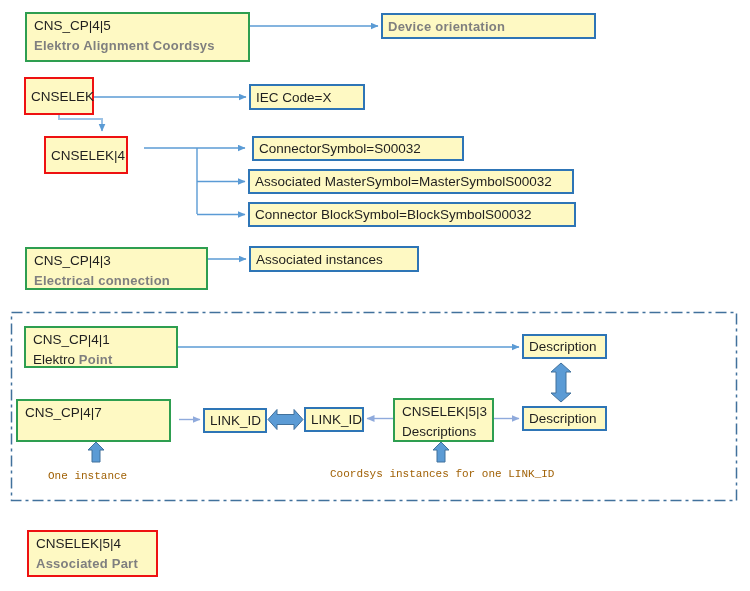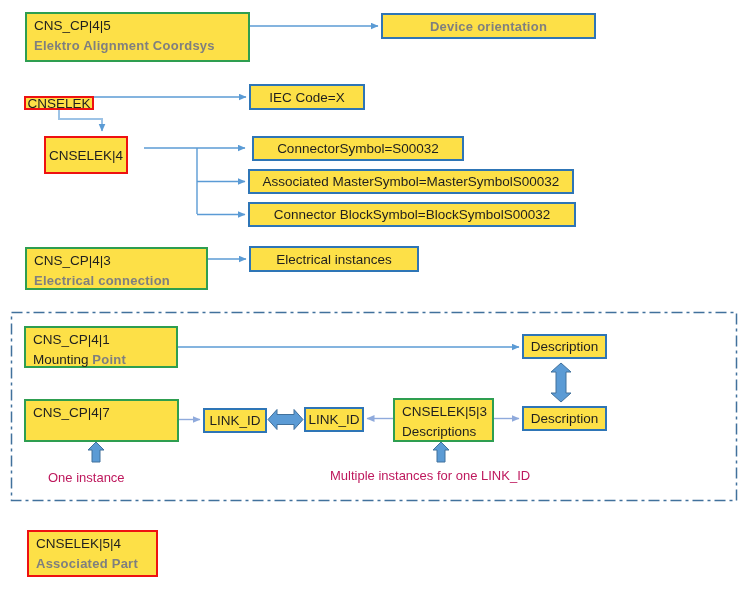--- a/index.html
+++ b/index.html
@@ -2,30 +2,30 @@
 <html><head>
 <meta charset="utf-8">
 <style>
   html,body{margin:0;padding:0;background:#fff;}
   .stage{
     position:relative;width:750px;height:591px;background:#ffffff;
     font-family:"Liberation Sans",sans-serif;overflow:hidden;
   }
   svg.wires{position:absolute;left:0;top:0;z-index:1;}
   .box{
-    position:absolute;background:#fde047;z-index:2;box-sizing:border-box;
+    position:absolute;background:#fef9c3;z-index:2;box-sizing:border-box;
     color:#1f1f1f;white-space:nowrap;
   }
   .g{border:2px solid #2e9e50;}
   .r{border:2px solid #ee1111;}
   .b{border:2px solid #2e75b6;}
   .two{padding:2px 7px;font-size:13.5px;line-height:20px;}
-  .one{display:flex;align-items:center;padding:0 5px;font-size:13.5px;justify-content:center;}
+  .one{display:flex;align-items:center;padding:0 5px;font-size:13.5px;}
   .sub{color:#7f7f7f;font-weight:700;letter-spacing:.25px;font-size:13px;}
-  .note{position:absolute;z-index:2;font-size:13px;color:#be185d;white-space:nowrap;}
+  .note{position:absolute;z-index:2;font-size:11px;color:#a16207;white-space:nowrap;font-family:Liberation Mono, monospace;}
 </style>
 </head>
 <body>
 
 <div class="stage">
 
   <svg class="wires" width="750" height="591" viewBox="0 0 750 591">
     <defs>
       <marker id="m1" markerWidth="9" markerHeight="8" refX="7.5" refY="3.5" orient="auto" markerUnits="userSpaceOnUse">
         <path d="M0,0L8,3.5L0,7Z" fill="#5b9bd5"></path>
@@ -58,21 +58,21 @@
 
   <div class="box g two" style="left:25px;top:12px;width:225px;height:50px">
     <div>CNS_CP|4|5</div>
     <div class="sub">Elektro Alignment Coordsys</div>
   </div>
 
   <div class="box b one" style="left:381px;top:13px;width:215px;height:26px">
     <span class="sub">Device orientation</span>
   </div>
 
-  <div class="box r one" style="left:24px;top:96px;width:70px;height:14px">
+  <div class="box r one" style="left:24px;top:77px;width:70px;height:38px">
     <span>CNSELEK</span>
   </div>
 
   <div class="box b one" style="left:249px;top:84px;width:116px;height:26px">
     <span>IEC Code=X</span>
   </div>
 
   <div class="box r one" style="left:44px;top:136px;width:84px;height:38px">
     <span>CNSELEK|4</span>
   </div>
@@ -88,33 +88,33 @@
   <div class="box b one" style="left:248px;top:202px;width:328px;height:25px">
     <span>Connector BlockSymbol=BlockSymbolS00032</span>
   </div>
 
   <div class="box g two" style="left:25px;top:247px;width:183px;height:43px">
     <div>CNS_CP|4|3</div>
     <div class="sub">Electrical connection</div>
   </div>
 
   <div class="box b one" style="left:249px;top:246px;width:170px;height:26px">
-    <span>Electrical instances</span>
+    <span>Associated instances</span>
   </div>
 
   <div class="box g two" style="left:24px;top:326px;width:154px;height:42px">
     <div>CNS_CP|4|1</div>
-    <div><span>Mounting</span> <span class="sub">Point</span></div>
+    <div><span>Elektro</span> <span class="sub">Point</span></div>
   </div>
 
   <div class="box b one" style="left:522px;top:334px;width:85px;height:25px">
     <span>Description</span>
   </div>
 
-  <div class="box g two" style="left:24px;top:399px;width:155px;height:43px">
+  <div class="box g two" style="left:16px;top:399px;width:155px;height:43px">
     <div>CNS_CP|4|7</div>
   </div>
 
   <div class="box b one" style="left:203px;top:408px;width:64px;height:25px">
     <span>LINK_ID</span>
   </div>
 
   <div class="box b one" style="left:304px;top:407px;width:60px;height:25px">
     <span>LINK_ID</span>
   </div>
@@ -127,15 +127,15 @@
   <div class="box b one" style="left:522px;top:406px;width:85px;height:25px">
     <span>Description</span>
   </div>
 
   <div class="box r two" style="left:27px;top:530px;width:131px;height:47px">
     <div>CNSELEK|5|4</div>
     <div class="sub">Associated Part</div>
   </div>
 
   <div class="note" style="left:48px;top:470px">One instance</div>
-  <div class="note" style="left:330px;top:468px">Multiple instances for one LINK_ID</div>
+  <div class="note" style="left:330px;top:468px">Coordsys instances for one LINK_ID</div>
 
 </div>
 
 </body></html>

